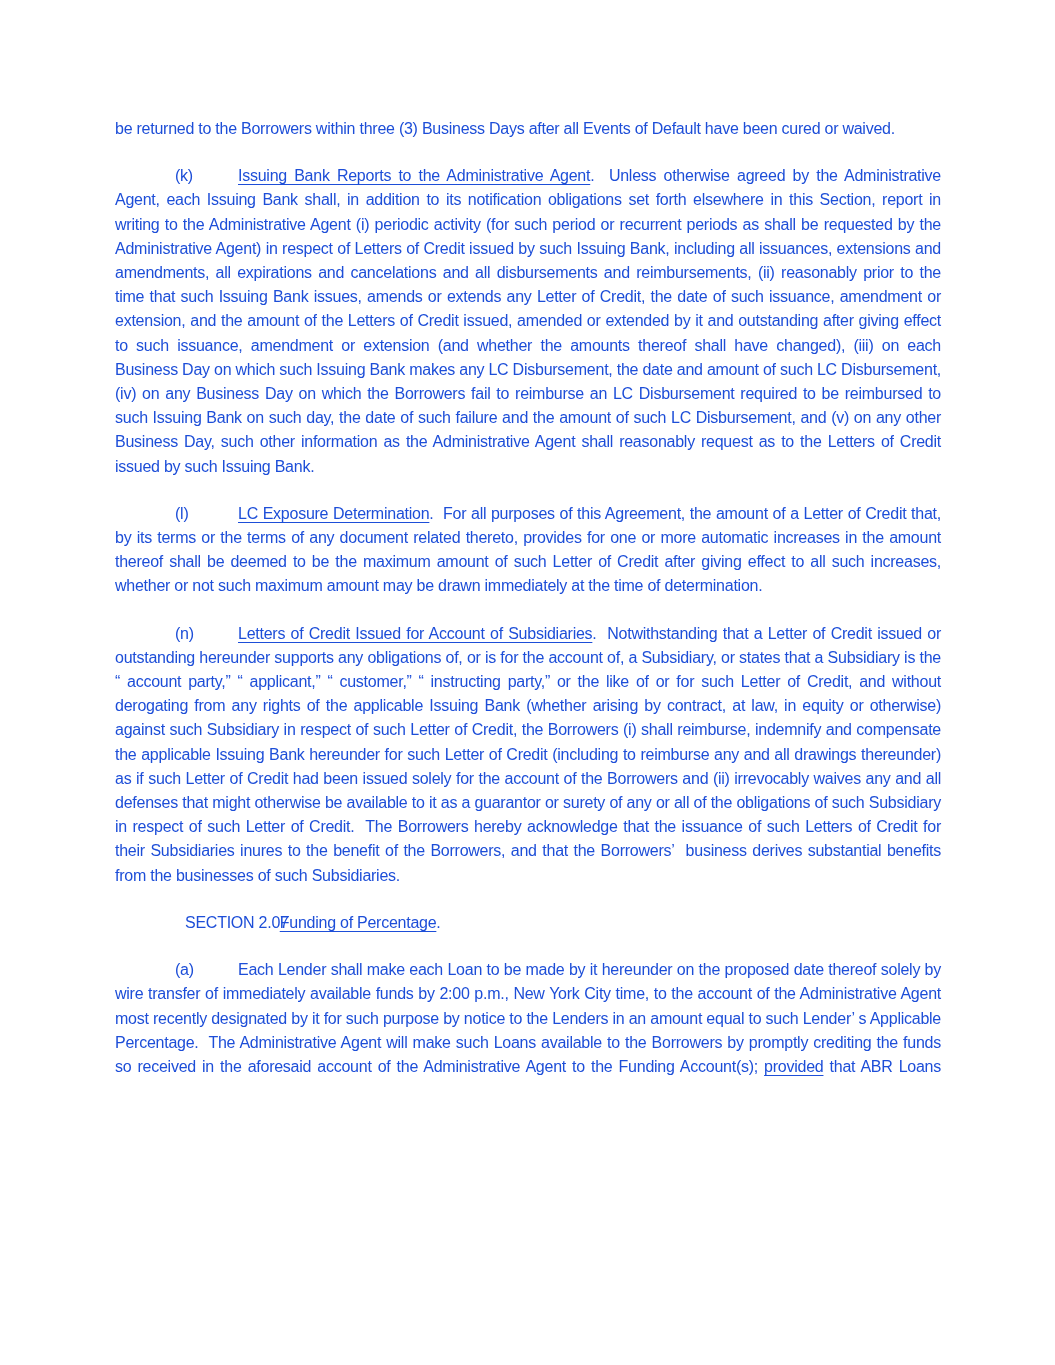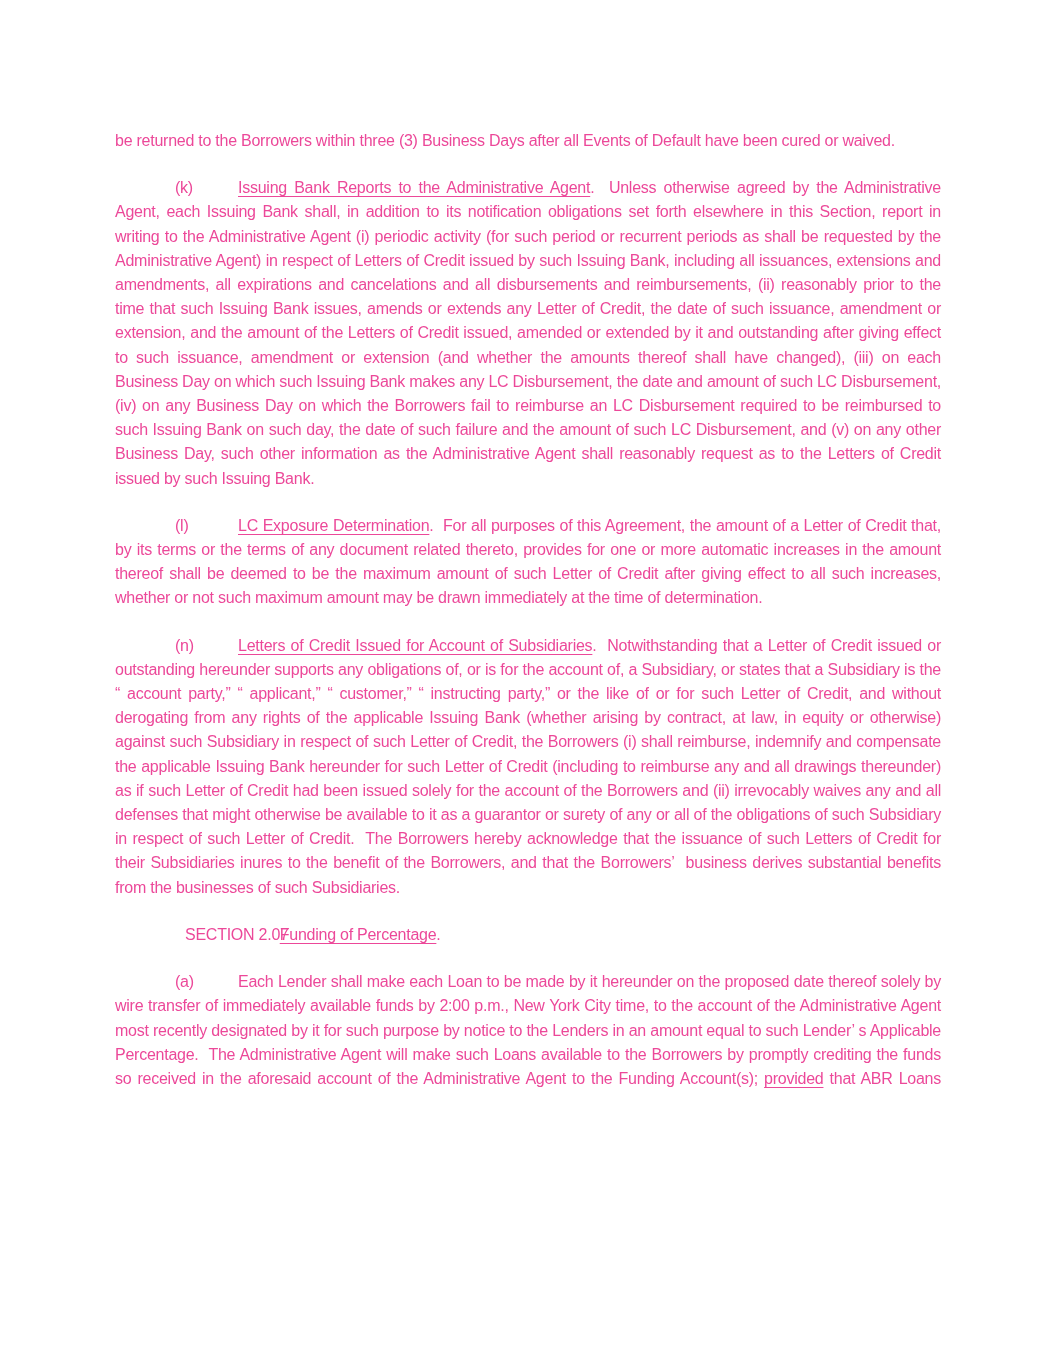--- a/index.html
+++ b/index.html
@@ -5,27 +5,26 @@
   html, body {
     margin: 0;
     padding: 0;
     background: #ffffff;
   }
   .page {
     position: relative;
     width: 1055px;
     height: 1079px;
     background: #ffffff;
-    color: #ec4899;
+    color: #1d4ed8;
     font-family: "Liberation Sans", "DejaVu Sans", sans-serif;
     font-size: 16px;
     line-height: 24.2px;
     letter-spacing: -0.25px;
     overflow: hidden;
-    margin-top: 12px;
   }
   .content {
     position: absolute;
     left: 115px;
     top: 117px;
     width: 826px;
   }
   .para {
     margin: 23px 0 0 0;
     text-align: justify;

